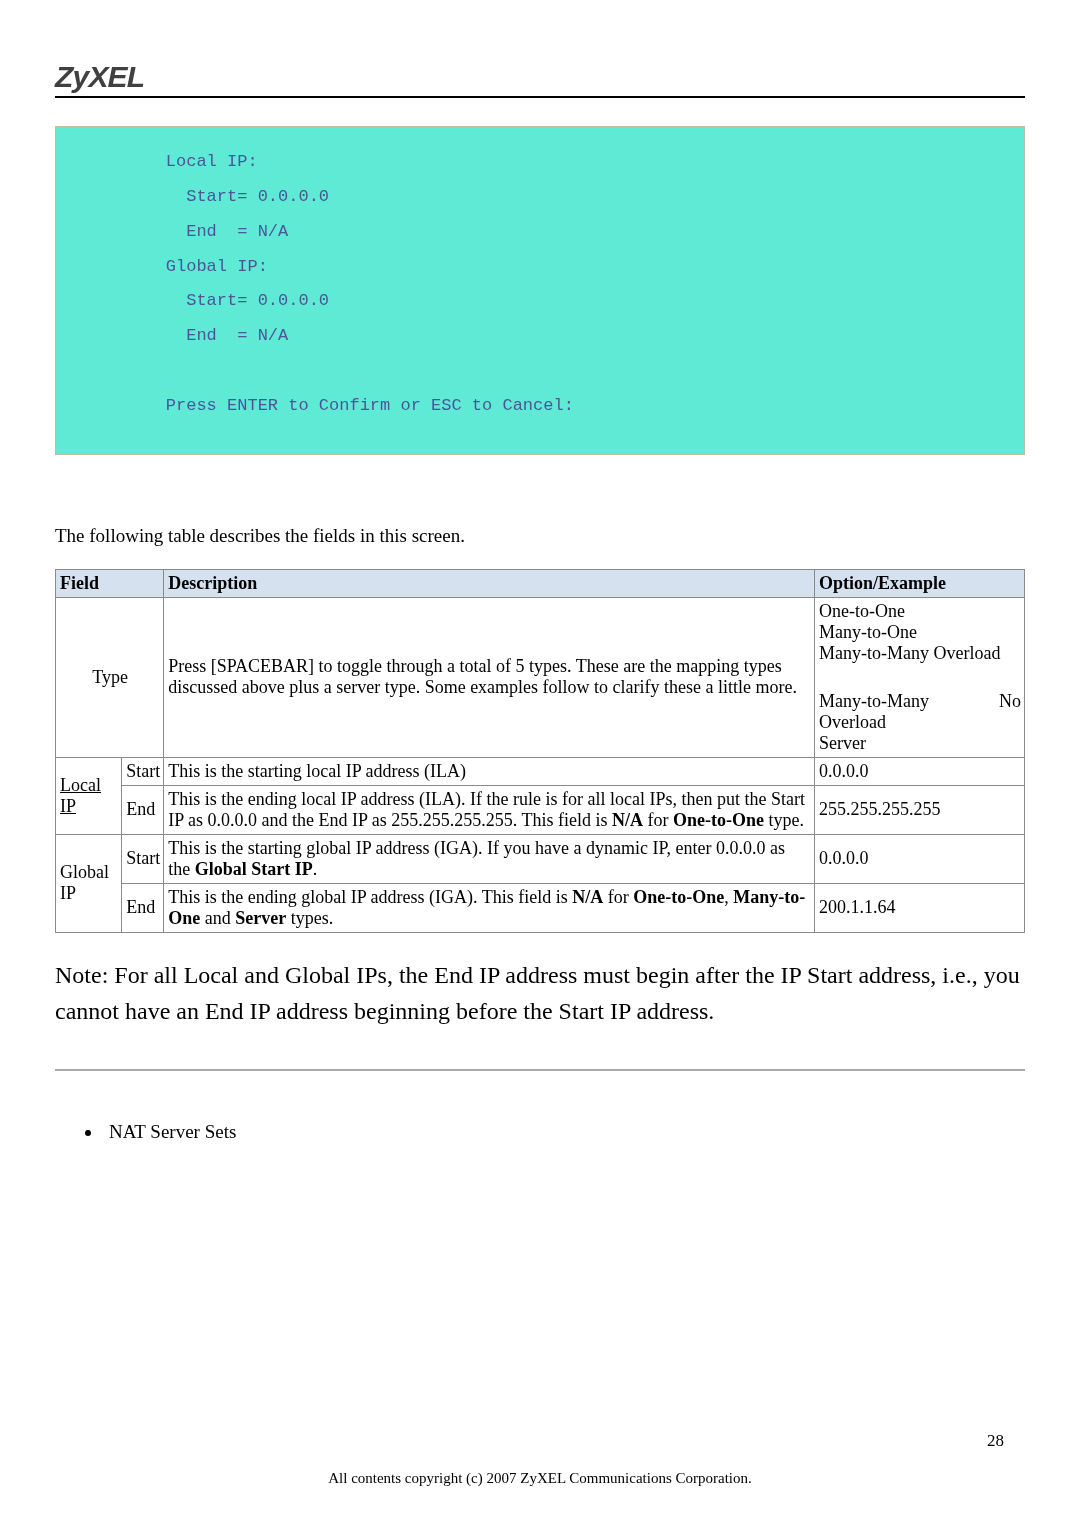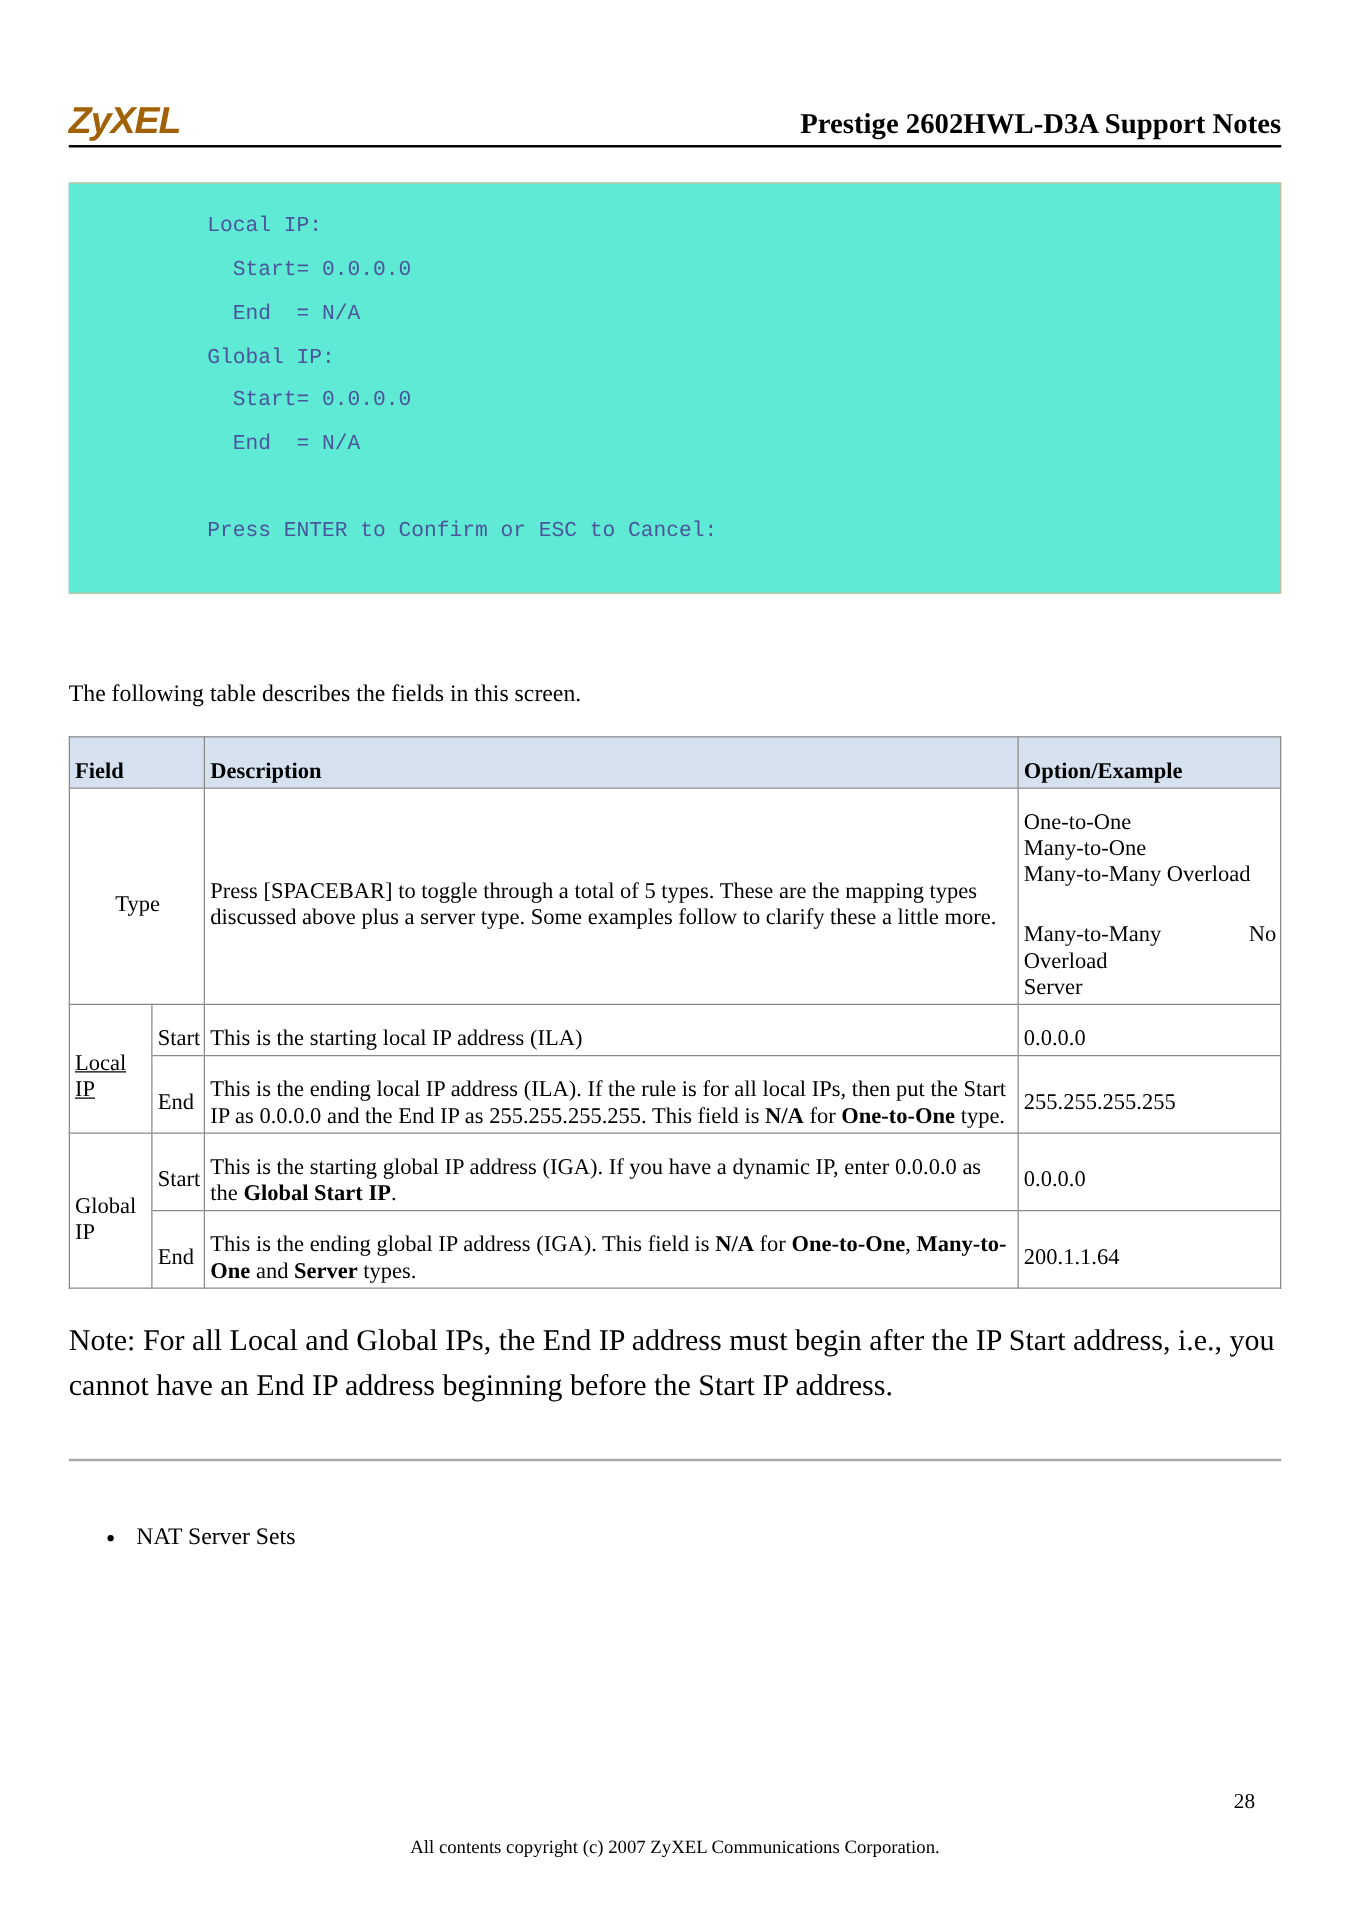--- a/index.html
+++ b/index.html
@@ -20,22 +20,21 @@
     border-bottom: 2px solid #000;
     padding-bottom: 2px;
     margin-bottom: 28px;
   }
   .logo {
     font-family: Arial, Helvetica, sans-serif;
     font-size: 30px;
     font-weight: 900;
     font-style: italic;
     letter-spacing: -0.8px;
-    color: #a16207;
-    margin-top: 20px;
+    color: #404040;
   }
   .doc-title {
     font-size: 23px;
     font-weight: bold;
     margin-left: auto;
     text-align: right;
   }
   .code-box {
     background: #5eead4;
     border: 1px solid #bfbf9f;
@@ -53,21 +52,21 @@
   }
   
   .field-table {
     border-collapse: collapse;
     width: 100%;
     font-size: 18px;
     margin-bottom: 24px;
   }
   .field-table th, .field-table td {
     border: 1px solid #8a8a8a;
-    padding: 16px 3px 3px 4px;
+    padding: 3px 3px 3px 4px;
     vertical-align: top;
     text-align: left;
   }
   .field-table th {
     background: #d6e1f0;
     font-weight: bold;
     color: #000;
   }
   .option-cell { }
   .option-line { display: flex; justify-content: space-between; margin-top: 27px; }
@@ -102,21 +101,20 @@
     bottom: 76px;
     right: 76px;
     font-size: 17px;
   }
 </style>
 </head>
 <body>
 
 <div class="header-bar">
   <span class="logo">ZyXEL</span>
-  <span class="doc-title">Prestige 2602HWL-D3A Support Notes</span>
 </div>
 
 <div class="code-box">         Local IP:
            Start= 0.0.0.0
            End  = N/A
          Global IP:
            Start= 0.0.0.0
            End  = N/A
 
          Press ENTER to Confirm or ESC to Cancel:</div>

